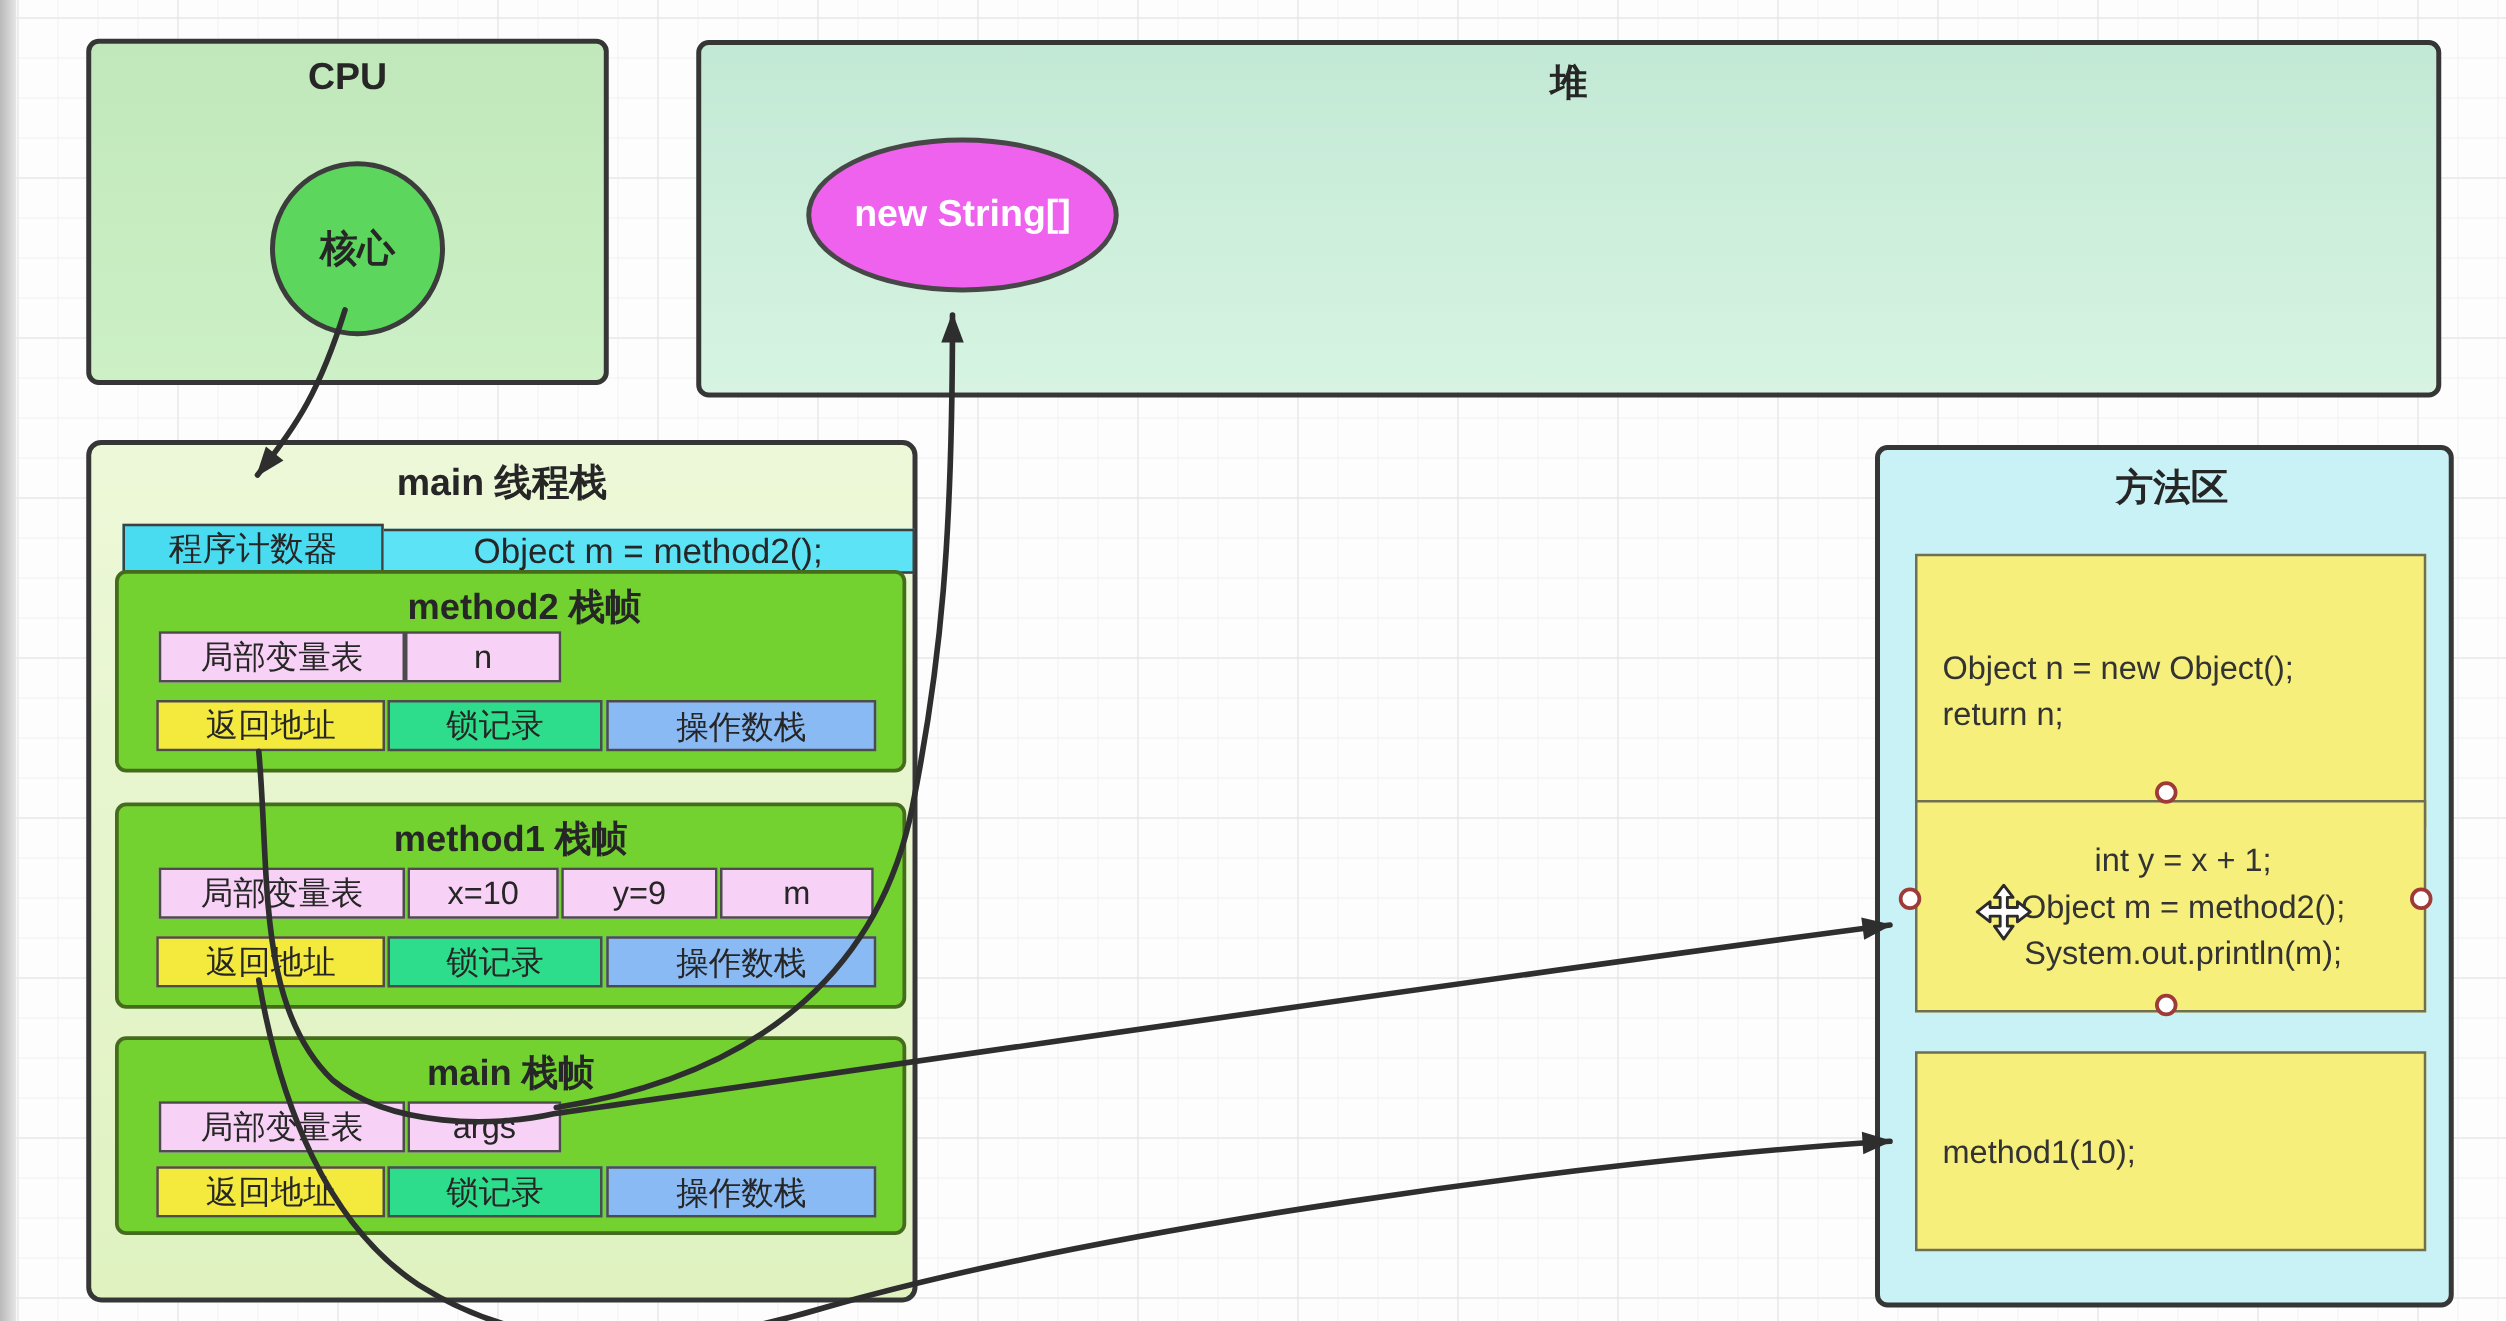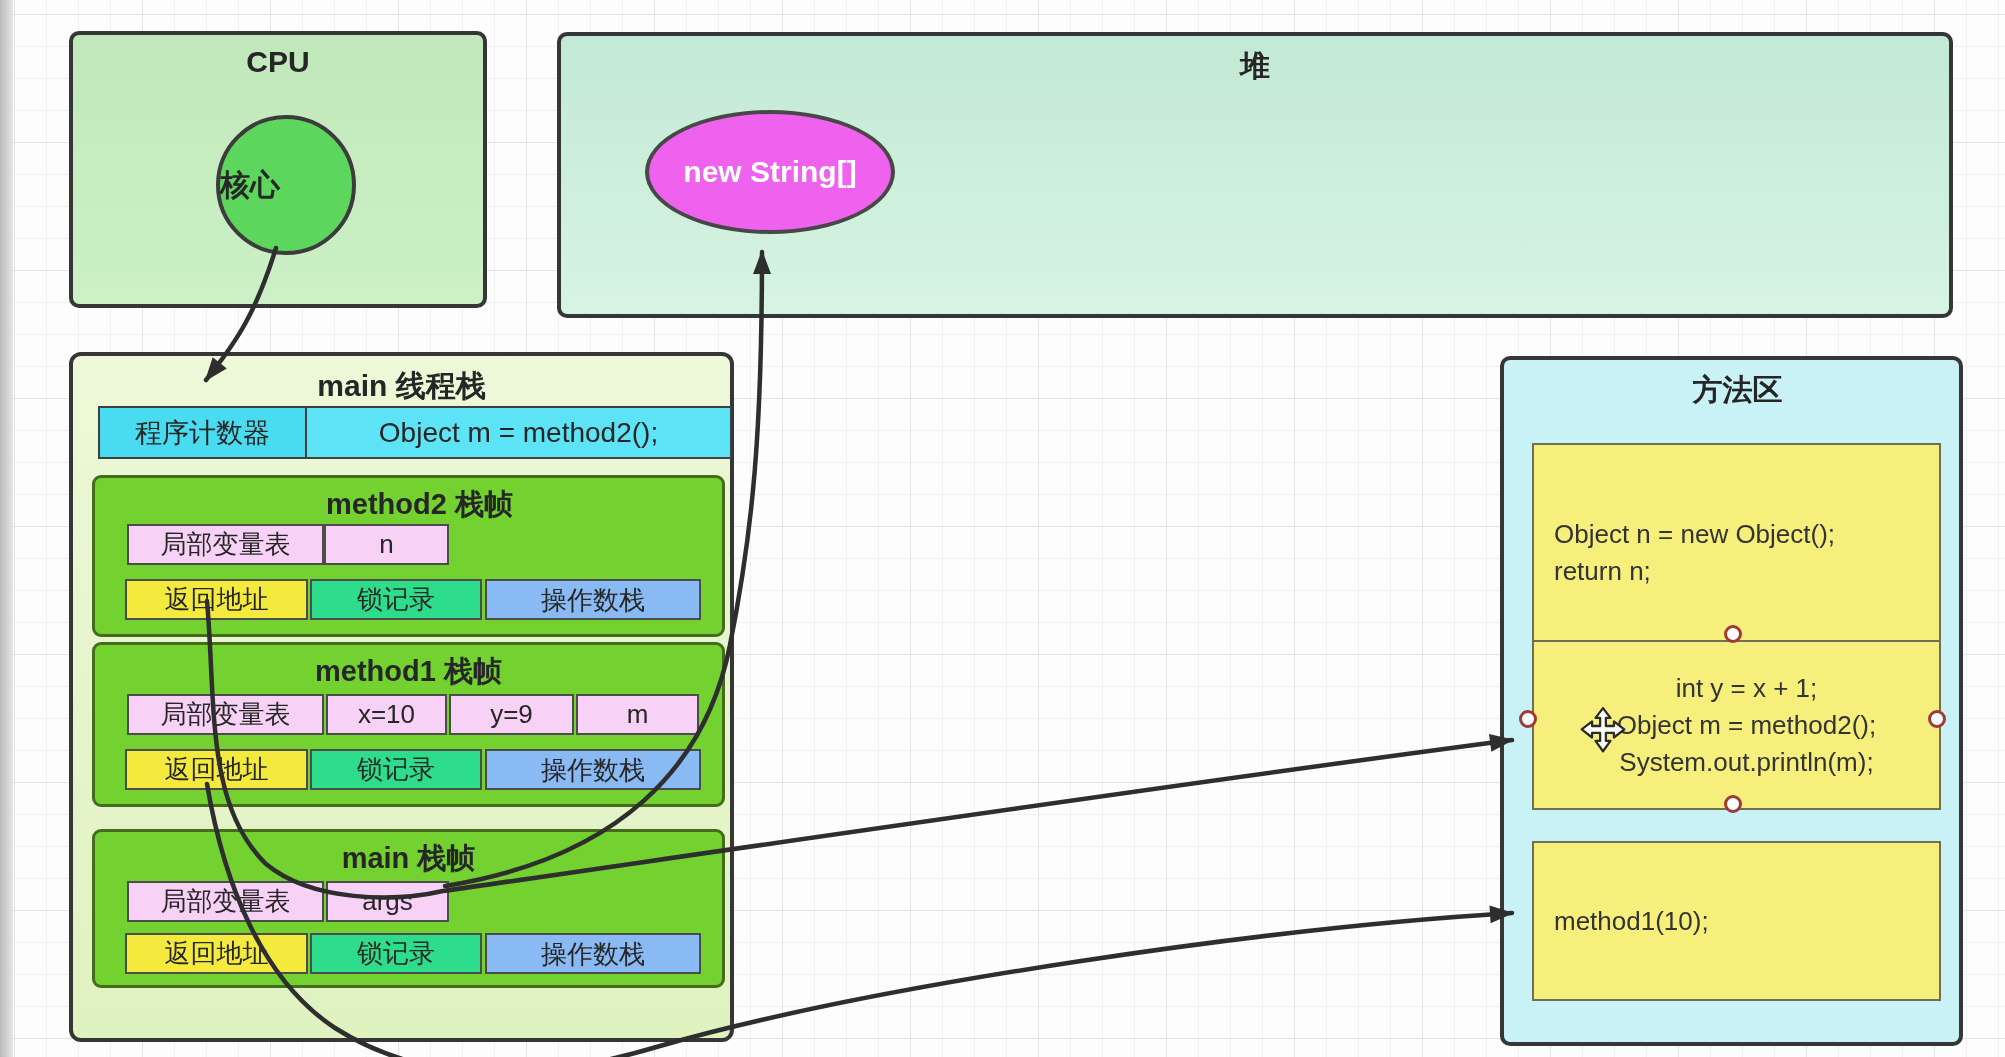--- a/index.html
+++ b/index.html
@@ -27,31 +27,31 @@
       linear-gradient(90deg,#f0f0f0 1px,transparent 1px);
     background-size:128px 128px,128px 128px,32px 32px,32px 32px;
     background-position:14px 14px,14px 14px,14px 14px,14px 14px;
   }
   .edge-strip{position:absolute;left:0;top:0;width:13px;height:1057px;
     background:linear-gradient(90deg,#b9b9b9,#e6e6e6);}
   .box{position:absolute;border:4px solid var(--shape_border);border-radius:10px;}
   .box-title{display:block;text-align:center;font-weight:bold;font-size:30px;padding-top:10px;}
   .cpu{left:69px;top:31px;width:418px;height:277px;
     background:linear-gradient(180deg,var(--cpu_fill_top),var(--cpu_fill_bottom));}
-  .core{position:absolute;left:143px;top:80px;width:140px;height:140px;border-radius:50%;
+  .core{position:absolute;left:143px;top:94px;width:140px;height:140px;border-radius:50%;
     background:var(--core_fill);border:4px solid #3c3c3c;display:flex;align-items:center;
-    font-weight:bold;font-size:30px;}
+    justify-content:center;font-weight:bold;font-size:30px;}
   .heap{left:557px;top:32px;width:1396px;height:286px;
     background:linear-gradient(180deg,var(--heap_fill_top),var(--heap_fill_bottom));}
   .ellipse{position:absolute;left:84px;top:74px;width:250px;height:124px;border-radius:50%;
     background:var(--ellipse_fill);border:4px solid #474747;display:flex;align-items:center;
     justify-content:center;color:#fff;font-weight:bold;font-size:30px;}
   .stack{left:69px;top:352px;width:665px;height:690px;border-radius:12px;
     background:linear-gradient(180deg,var(--stack_fill_top),var(--stack_fill_bottom));}
-  .pc-row{position:absolute;left:25px;top:50px;width:634px;height:53px;display:flex;}
+  .pc-row{position:absolute;left:25px;top:50px;width:634px;height:53px;display:flex;align-items:flex-end;}
   .pc-label{width:209px;background:var(--cell_cyan);border:2px solid #3f3f3f;
     display:flex;align-items:center;justify-content:center;font-size:27px;}
   .pc-value{flex:1;background:var(--cell_cyan2);border:2px solid #3f3f3f;border-left:none;
     display:flex;align-items:center;justify-content:center;font-size:28px;}
   .frame{position:absolute;left:19px;width:633px;background:var(--frame_fill);
     border:3px solid var(--frame_border);border-radius:9px;}
   .frame-title{display:block;text-align:center;font-weight:bold;font-size:29px;padding-top:7px;}
   .cell{position:absolute;height:41px;border:2px solid #4c4c4c;display:flex;align-items:center;
     justify-content:center;font-size:26px;}
   .pink{background:var(--cell_pink);}
@@ -92,21 +92,21 @@
 
     <div class="pc-row">
       <div class="pc-label">
         <span>程序计数器</span>
       </div>
       <div class="pc-value">
         <span>Object m = method2();</span>
       </div>
     </div>
 
-    <div class="frame" style="top:119px;height:162px;padding-left:22px;">
+    <div class="frame" style="top:100px;height:162px;padding-left:22px;">
       <span class="frame-title">method2 栈帧</span>
       <div class="cell pink" style="left:32px;top:46px;width:197px;">
         <span>局部变量表</span>
       </div>
       <div class="cell pink" style="left:229px;top:46px;width:125px;">
         <span>n</span>
       </div>
       <div class="cell yellow" style="left:30px;top:101px;width:183px;">
         <span>返回地址</span>
       </div>

